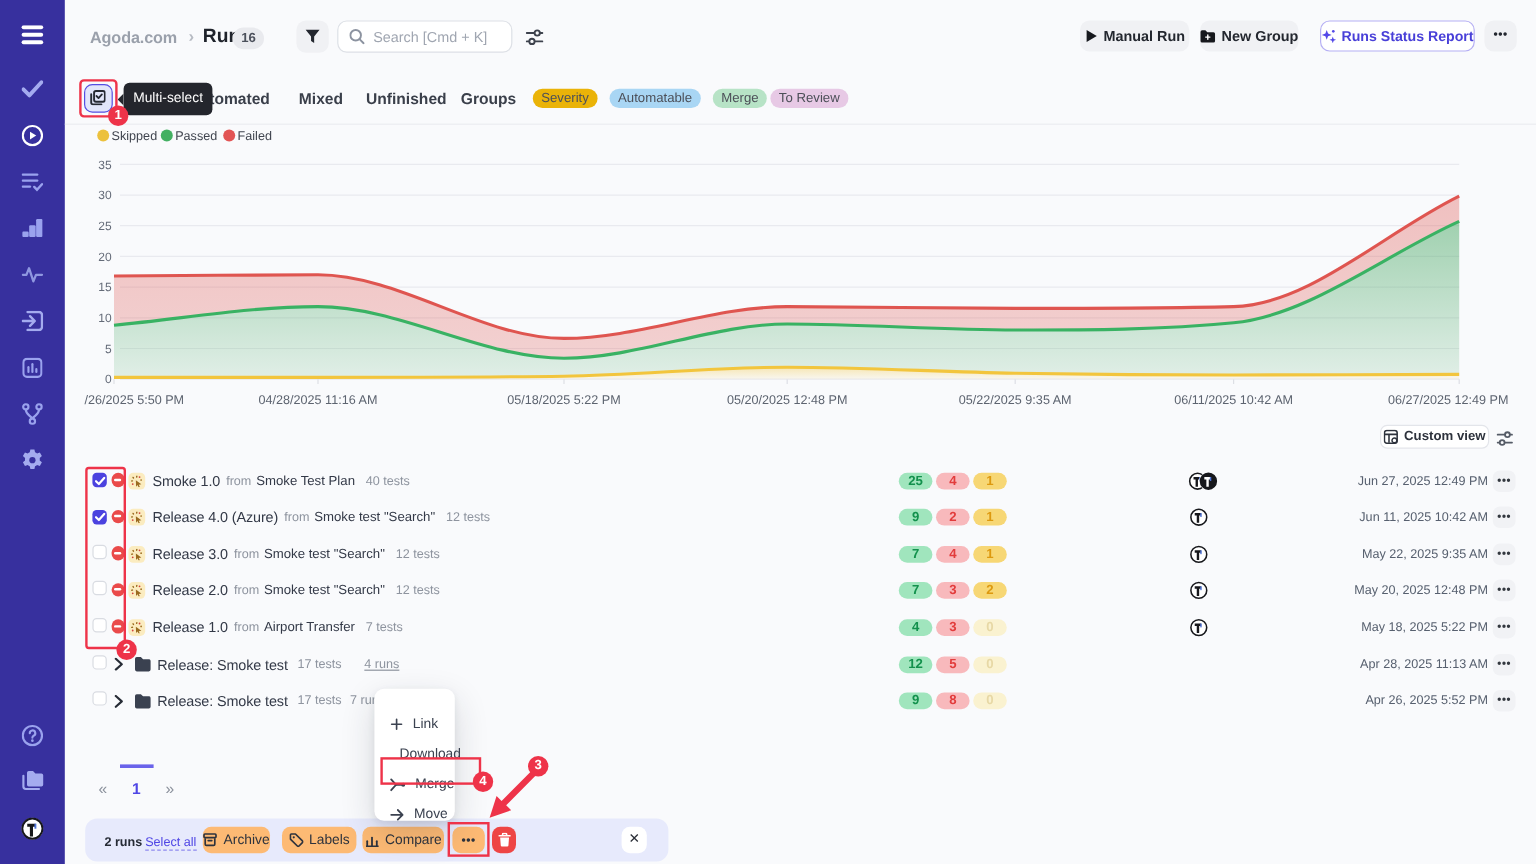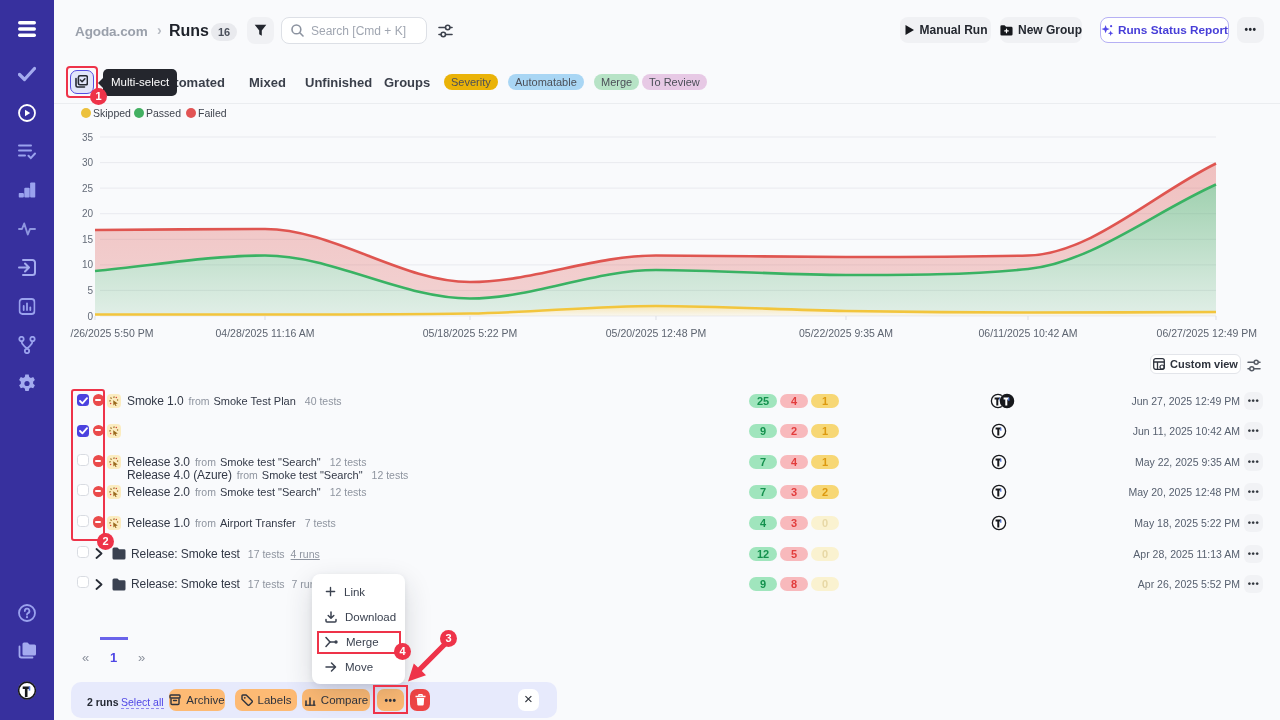--- a/index.html
+++ b/index.html
@@ -117,21 +117,21 @@
       <circle cx="9.5" cy="9.5" r="9" fill="#fff"></circle>
       <circle cx="9.5" cy="9.5" r="8.4" fill="none" stroke="#17181c" stroke-width="1.6"></circle>
       <path d="M5.2 5.4 h7 v2.6 h-2.2 v8 h-2.6 v-8 H5.2 z" fill="#17181c"></path>
       <rect x="11.2" y="5.4" width="1.6" height="4.2" fill="#4f74d8"></rect>
     </svg>
 </div>
 
 <div class="abs crumb" style="left:75px; top:24px;">Agoda.com</div>
 <div class="abs" style="left:157px; top:22px; color:#b7bbc3; font-size:14px; font-weight:bold;">›</div>
 <div class="abs" style="left:169px; top:22px; font-size:16px; font-weight:bold; color:#1f232b;">Runs</div>
-<div class="badge16" style="left:211px; top:23px;">16</div>
+<div class="badge16" style="left:194px; top:23px;">16</div>
 <div class="btn" style="left:247px; top:17px; width:27px; height:27px;">
     <svg width="13" height="13" viewBox="0 0 13 13">
       <path d="M0.7 0.8 h11.6 L7.8 6.4 v5.4 l-2.6 -1.6 V6.4 z" fill="#23272f"></path>
     </svg>
   </div>
 <div class="abs" style="left:281px; top:17px; width:146px; height:27px; background:#fff; border:1px solid #dde0e6; border-radius:8px; display:flex; align-items:center; padding-left:9px; gap:7px;">
   <svg width="13" height="13" viewBox="0 0 13 13">
       <circle cx="5.4" cy="5.4" r="4.4" fill="none" stroke="#8c93a0" stroke-width="1.6"></circle>
       <path d="M8.8 8.8 L12 12" stroke="#8c93a0" stroke-width="1.6" stroke-linecap="round"></path>
     </svg>
@@ -322,21 +322,21 @@
           <rect x="1.4" y="1.2" width="1.2" height="1.8" rx="0.6" transform="rotate(-35 2 2)"></rect>
           <rect x="0.2" y="4.2" width="1.8" height="1.2" rx="0.6" transform="rotate(-8 1 4.8)"></rect>
         </g>
         <g fill="#d4433b">
           <circle cx="7.3" cy="1.6" r="0.75"></circle>
           <circle cx="1.6" cy="7.4" r="0.75"></circle>
         </g>
         <circle cx="8.6" cy="4.0" r="0.7" fill="#9a6a1e"></circle>
       </svg>
     </div>
-<div class="rowline" style="left:127px; top:416.0px;margin-top:44px;">
+<div class="rowline" style="left:127px; top:416.0px;">
       <span class="rtitle">Release 4.0 (Azure)</span>
       <span class="rfrom" style="margin-left:5px;">from</span>
       <span class="rbold" style="margin-left:4px;">Smoke test "Search"</span>
       <span class="rfrom" style="margin-left:9px;">12 tests</span>
     </div>
 <div class="pill" style="left:749px; top:424.0px; width:28px; background:#a0e5bd; color:#13914d;">9</div>
 <div class="pill" style="left:780px; top:424.0px; width:28px; background:#f8b9bc; color:#e23c3c;">2</div>
 <div class="pill" style="left:811px; top:424.0px; width:28px; background:#f7d775; color:#dd990f;">1</div>
 <svg class="abs" style="left:991px; top:423.0px;" width="16" height="16" viewBox="0 0 16 16">
       <circle cx="8" cy="8" r="7.6" fill="#f9fafc"></circle>
@@ -455,21 +455,21 @@
 <div class="ck off" style="left:77px; top:545.5px;"></div>
 <svg class="abs" style="left:95px; top:548.0px;" width="8" height="11" viewBox="0 0 8 11">
       <path d="M1.5 1 L6.5 5.5 L1.5 10" fill="none" stroke="#272c36" stroke-width="1.8" stroke-linecap="round" stroke-linejoin="round"></path>
     </svg>
 <svg class="abs" style="left:112px; top:547.0px;" width="14" height="13" viewBox="0 0 14 13">
       <path d="M0.5 2 a1.5 1.5 0 0 1 1.5 -1.5 h3.4 l1.8 1.8 h5.3 A1.5 1.5 0 0 1 13.5 3.8 v7.2 a1.5 1.5 0 0 1 -1.5 1.5 h-10 a1.5 1.5 0 0 1 -1.5 -1.5 z" fill="#3a4150"></path>
     </svg>
 <div class="rowline" style="left:131px; top:538.5px;">
       <span class="rtitle">Release: Smoke test</span>
       <span class="rfrom" style="margin-left:8px;">17 tests</span>
-      <span class="rfrom" style="margin-left:6px;text-decoration:underline;">4 runs</span>
+      <span class="rfrom" style="margin-left:19px;text-decoration:underline;">4 runs</span>
     </div>
 <div class="pill" style="left:749px; top:546.5px; width:28px; background:#a0e5bd; color:#13914d;">12</div>
 <div class="pill" style="left:780px; top:546.5px; width:28px; background:#f8b9bc; color:#e23c3c;">5</div>
 <div class="pill" style="left:811px; top:546.5px; width:28px; background:#faf2d0; color:#e7d8a5;">0</div>
 <div class="date" style="top:547.5px;">Apr 28, 2025 11:13 AM</div>
 <div class="dots" style="left:1244px; top:544.5px;">•••</div>
 <div class="ck off" style="left:77px; top:576.0px;"></div>
 <svg class="abs" style="left:95px; top:578.5px;" width="8" height="11" viewBox="0 0 8 11">
       <path d="M1.5 1 L6.5 5.5 L1.5 10" fill="none" stroke="#272c36" stroke-width="1.8" stroke-linecap="round" stroke-linejoin="round"></path>
     </svg>
@@ -485,21 +485,21 @@
 <div class="pill" style="left:780px; top:577.0px; width:28px; background:#f8b9bc; color:#e23c3c;">8</div>
 <div class="pill" style="left:811px; top:577.0px; width:28px; background:#faf2d0; color:#e7d8a5;">0</div>
 <div class="date" style="top:578.0px;">Apr 26, 2025 5:52 PM</div>
 <div class="dots" style="left:1244px; top:575.0px;">•••</div>
 
 </div>
 
 <div class="ann" style="left:71px; top:389px; width:34px; height:152px; border-radius:3px;"></div>
 <div class="anncirc" style="left:97px; top:533px;">2</div>
 
-<div class="abs" style="left:312px; top:574px; width:93px; height:110px; background:#fff; border-radius:8px; box-shadow:0 10px 28px rgba(30,35,50,0.16), 0 2px 6px rgba(30,35,50,0.08); z-index:10; padding-top:5px;">
+<div class="abs" style="left:312px; top:574px; width:67px; height:110px; background:#fff; border-radius:8px; box-shadow:0 10px 28px rgba(30,35,50,0.16), 0 2px 6px rgba(30,35,50,0.08); z-index:10; padding-top:17px;">
   <div class="menu-item"><svg width="11" height="11" viewBox="0 0 12 12">
         <path d="M6 1.5 v9 M1.5 6 h9" stroke="#3b4250" stroke-width="1.5" stroke-linecap="round"></path>
       </svg>Link</div>
   <div class="menu-item"><svg width="12" height="12" viewBox="0 0 12 12">
         <path d="M6 1 v6 M3.2 4.5 L6 7.3 L8.8 4.5" fill="none" stroke="#3b4250" stroke-width="1.5" stroke-linecap="round" stroke-linejoin="round"></path>
         <path d="M1 8.5 v1.5 a1 1 0 0 0 1 1 h8 a1 1 0 0 0 1 -1 V8.5" fill="none" stroke="#3b4250" stroke-width="1.5" stroke-linecap="round"></path>
       </svg>Download</div>
   <div class="menu-item"><svg width="13" height="12" viewBox="0 0 13 12">
         <g stroke="#3b4250" stroke-width="1.5" fill="none" stroke-linecap="round">
           <path d="M1 1.5 L5 6 L1 10.5"></path>

